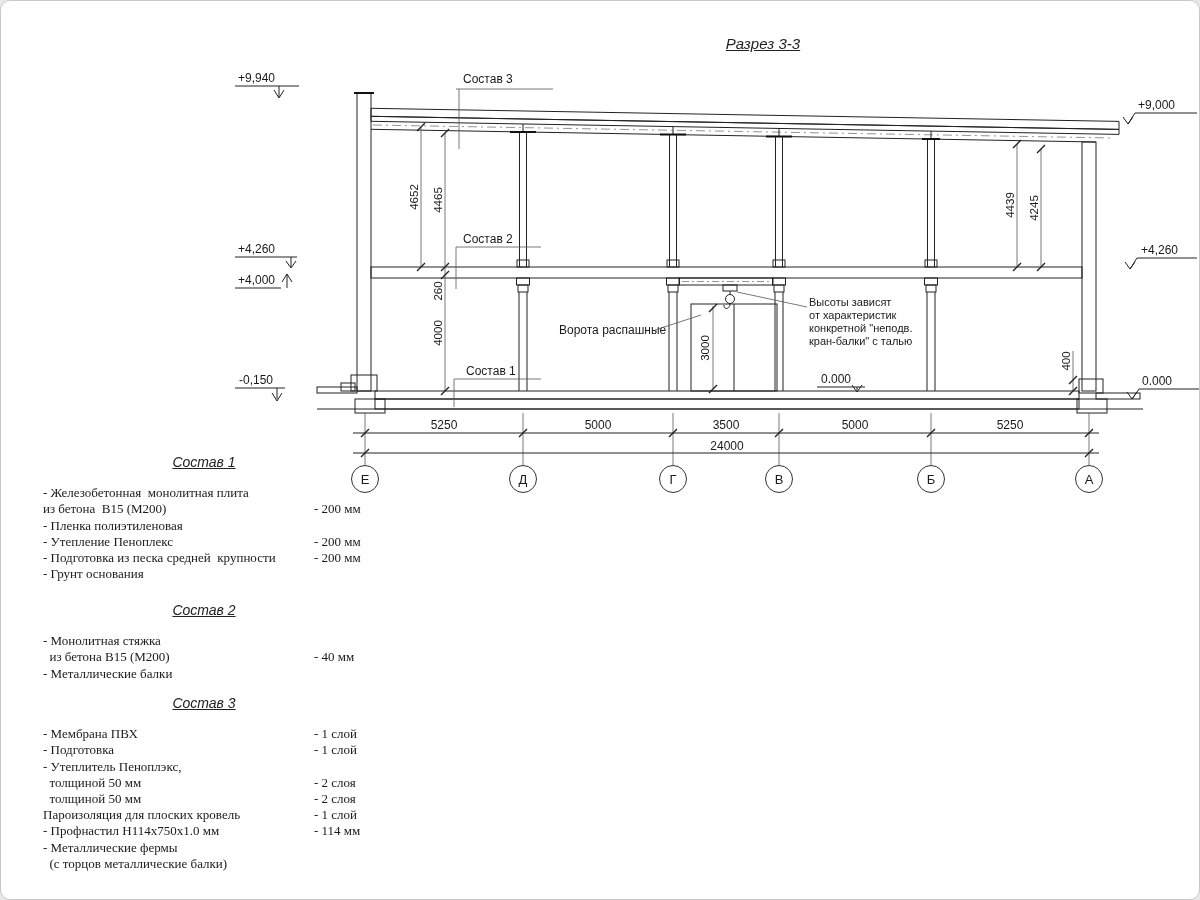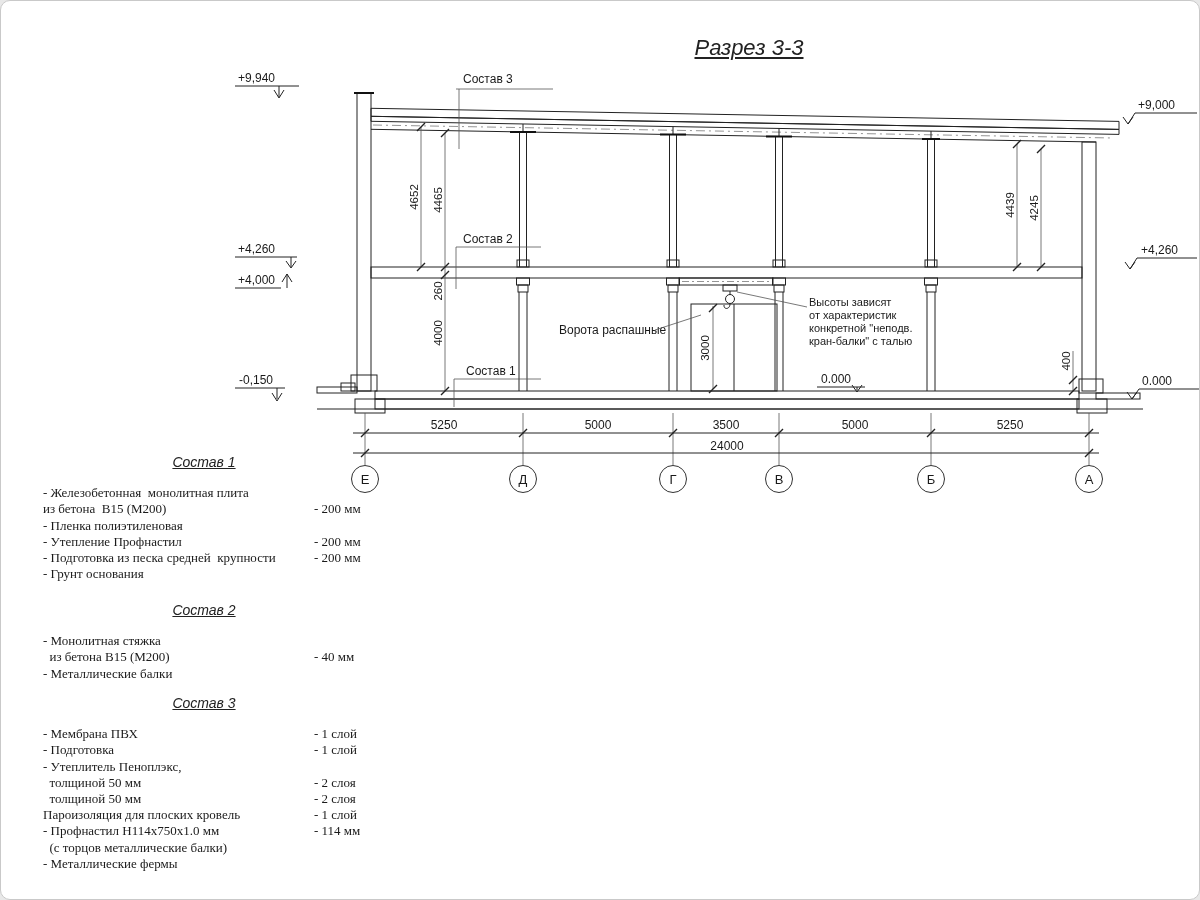--- a/index.html
+++ b/index.html
@@ -2,22 +2,22 @@
 <html><head>
 <meta charset="utf-8">
 <style>
   html,body{margin:0;padding:0;background:#e8e8e8;}
   .page{
     position:relative;width:1198px;height:898px;background:#ffffff;
     border:1px solid #c9c9c9;border-radius:10px;overflow:hidden;
     font-family:"Liberation Sans", sans-serif;color:#111;
   }
   .title{
-    position:absolute;left:628px;top:34px;width:240px;text-align:center;
-    font-style:italic;font-size:22px;text-decoration:underline;color:#222;
+    position:absolute;left:642px;top:34px;width:240px;text-align:center;
+    font-style:italic;font-size:15px;text-decoration:underline;color:#222;
   }
   svg{position:absolute;left:0;top:0;}
   .t{font-family:"Liberation Sans",sans-serif;font-size:12px;fill:#1a1a1a;}
   .dim{font-size:11.5px;}
   .note{font-size:11px;}
   .axis{font-size:13px;}
   .ln{stroke:#222;stroke-width:1;fill:none;}
   .thin{stroke:#555;stroke-width:0.8;fill:none;}
   .tick{stroke:#222;stroke-width:1.4;fill:none;}
   .thick{stroke:#111;stroke-width:2.2;fill:none;}
@@ -239,38 +239,38 @@
       <text class="t axis" x="930" y="483" text-anchor="middle">Б</text>
       <text class="t axis" x="1088" y="483" text-anchor="middle">А</text>
     </g>
   </svg>
 
   <div class="comp" style="top:453px;">
     <h3>Состав 1</h3>
     <div class="row"><span>- Железобетонная  монолитная плита</span><span class="val"></span></div>
     <div class="row"><span>из бетона  В15 (М200)</span><span class="val">- 200 мм</span></div>
     <div class="row"><span>- Пленка полиэтиленовая</span><span class="val"></span></div>
-    <div class="row"><span>- Утепление Профнастил</span><span class="val">- 200 мм</span></div>
+    <div class="row"><span>- Утепление Пеноплекс</span><span class="val">- 200 мм</span></div>
     <div class="row"><span>- Подготовка из песка средней  крупности</span><span class="val">- 200 мм</span></div>
     <div class="row"><span>- Грунт основания</span><span class="val"></span></div>
   </div>
 
   <div class="comp" style="top:601px;">
     <h3>Состав 2</h3>
     <div class="row"><span>- Монолитная стяжка</span><span class="val"></span></div>
     <div class="row"><span>  из бетона В15 (М200)</span><span class="val">- 40 мм</span></div>
     <div class="row"><span>- Металлические балки</span><span class="val"></span></div>
   </div>
 
   <div class="comp" style="top:694px;">
     <h3>Состав 3</h3>
     <div class="row"><span>- Мембрана ПВХ</span><span class="val">- 1 слой</span></div>
     <div class="row"><span>- Подготовка</span><span class="val">- 1 слой</span></div>
     <div class="row"><span>- Утеплитель Пеноплэкс,</span><span class="val"></span></div>
     <div class="row"><span>  толщиной 50 мм</span><span class="val">- 2 слоя</span></div>
     <div class="row"><span>  толщиной 50 мм</span><span class="val">- 2 слоя</span></div>
     <div class="row"><span>Пароизоляция для плоских кровель</span><span class="val">- 1 слой</span></div>
     <div class="row"><span>- Профнастил Н114х750х1.0 мм</span><span class="val">- 114 мм</span></div>
+    <div class="row"><span>- Металлические фермы</span><span class="val"></span></div>
     <div class="row"><span>  (с торцов металлические балки)</span><span class="val"></span></div>
-    <div class="row"><span>- Металлические фермы</span><span class="val"></span></div>
   </div>
 
 </div>
 
 </body></html>

